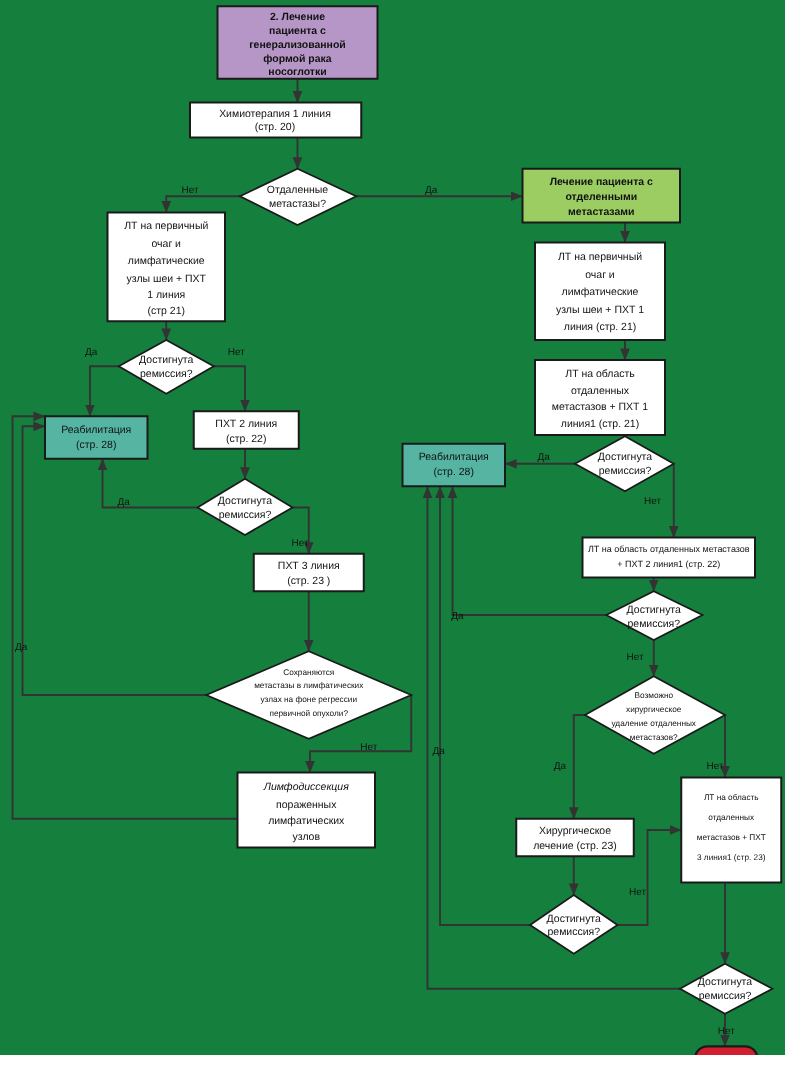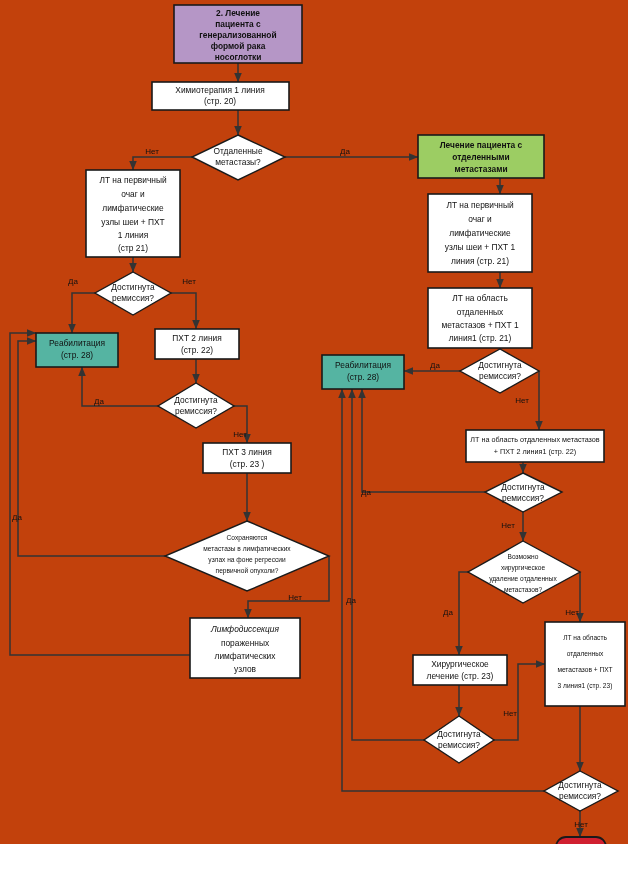--- a/index.html
+++ b/index.html
@@ -4,21 +4,21 @@
 <style>
   html, body {
     margin: 0;
     padding: 0;
     background: #ffffff;
   }
   #chart-root {
     position: relative;
     width: 628px;
     height: 844px;
-    background: #c2410c;
+    background: #15803d;
     font-family: "Liberation Sans", sans-serif;
     overflow: hidden;
   }
   svg#flow {
     position: absolute;
     top: 0;
     left: 0;
     width: 628px;
     height: 873px;
   }

